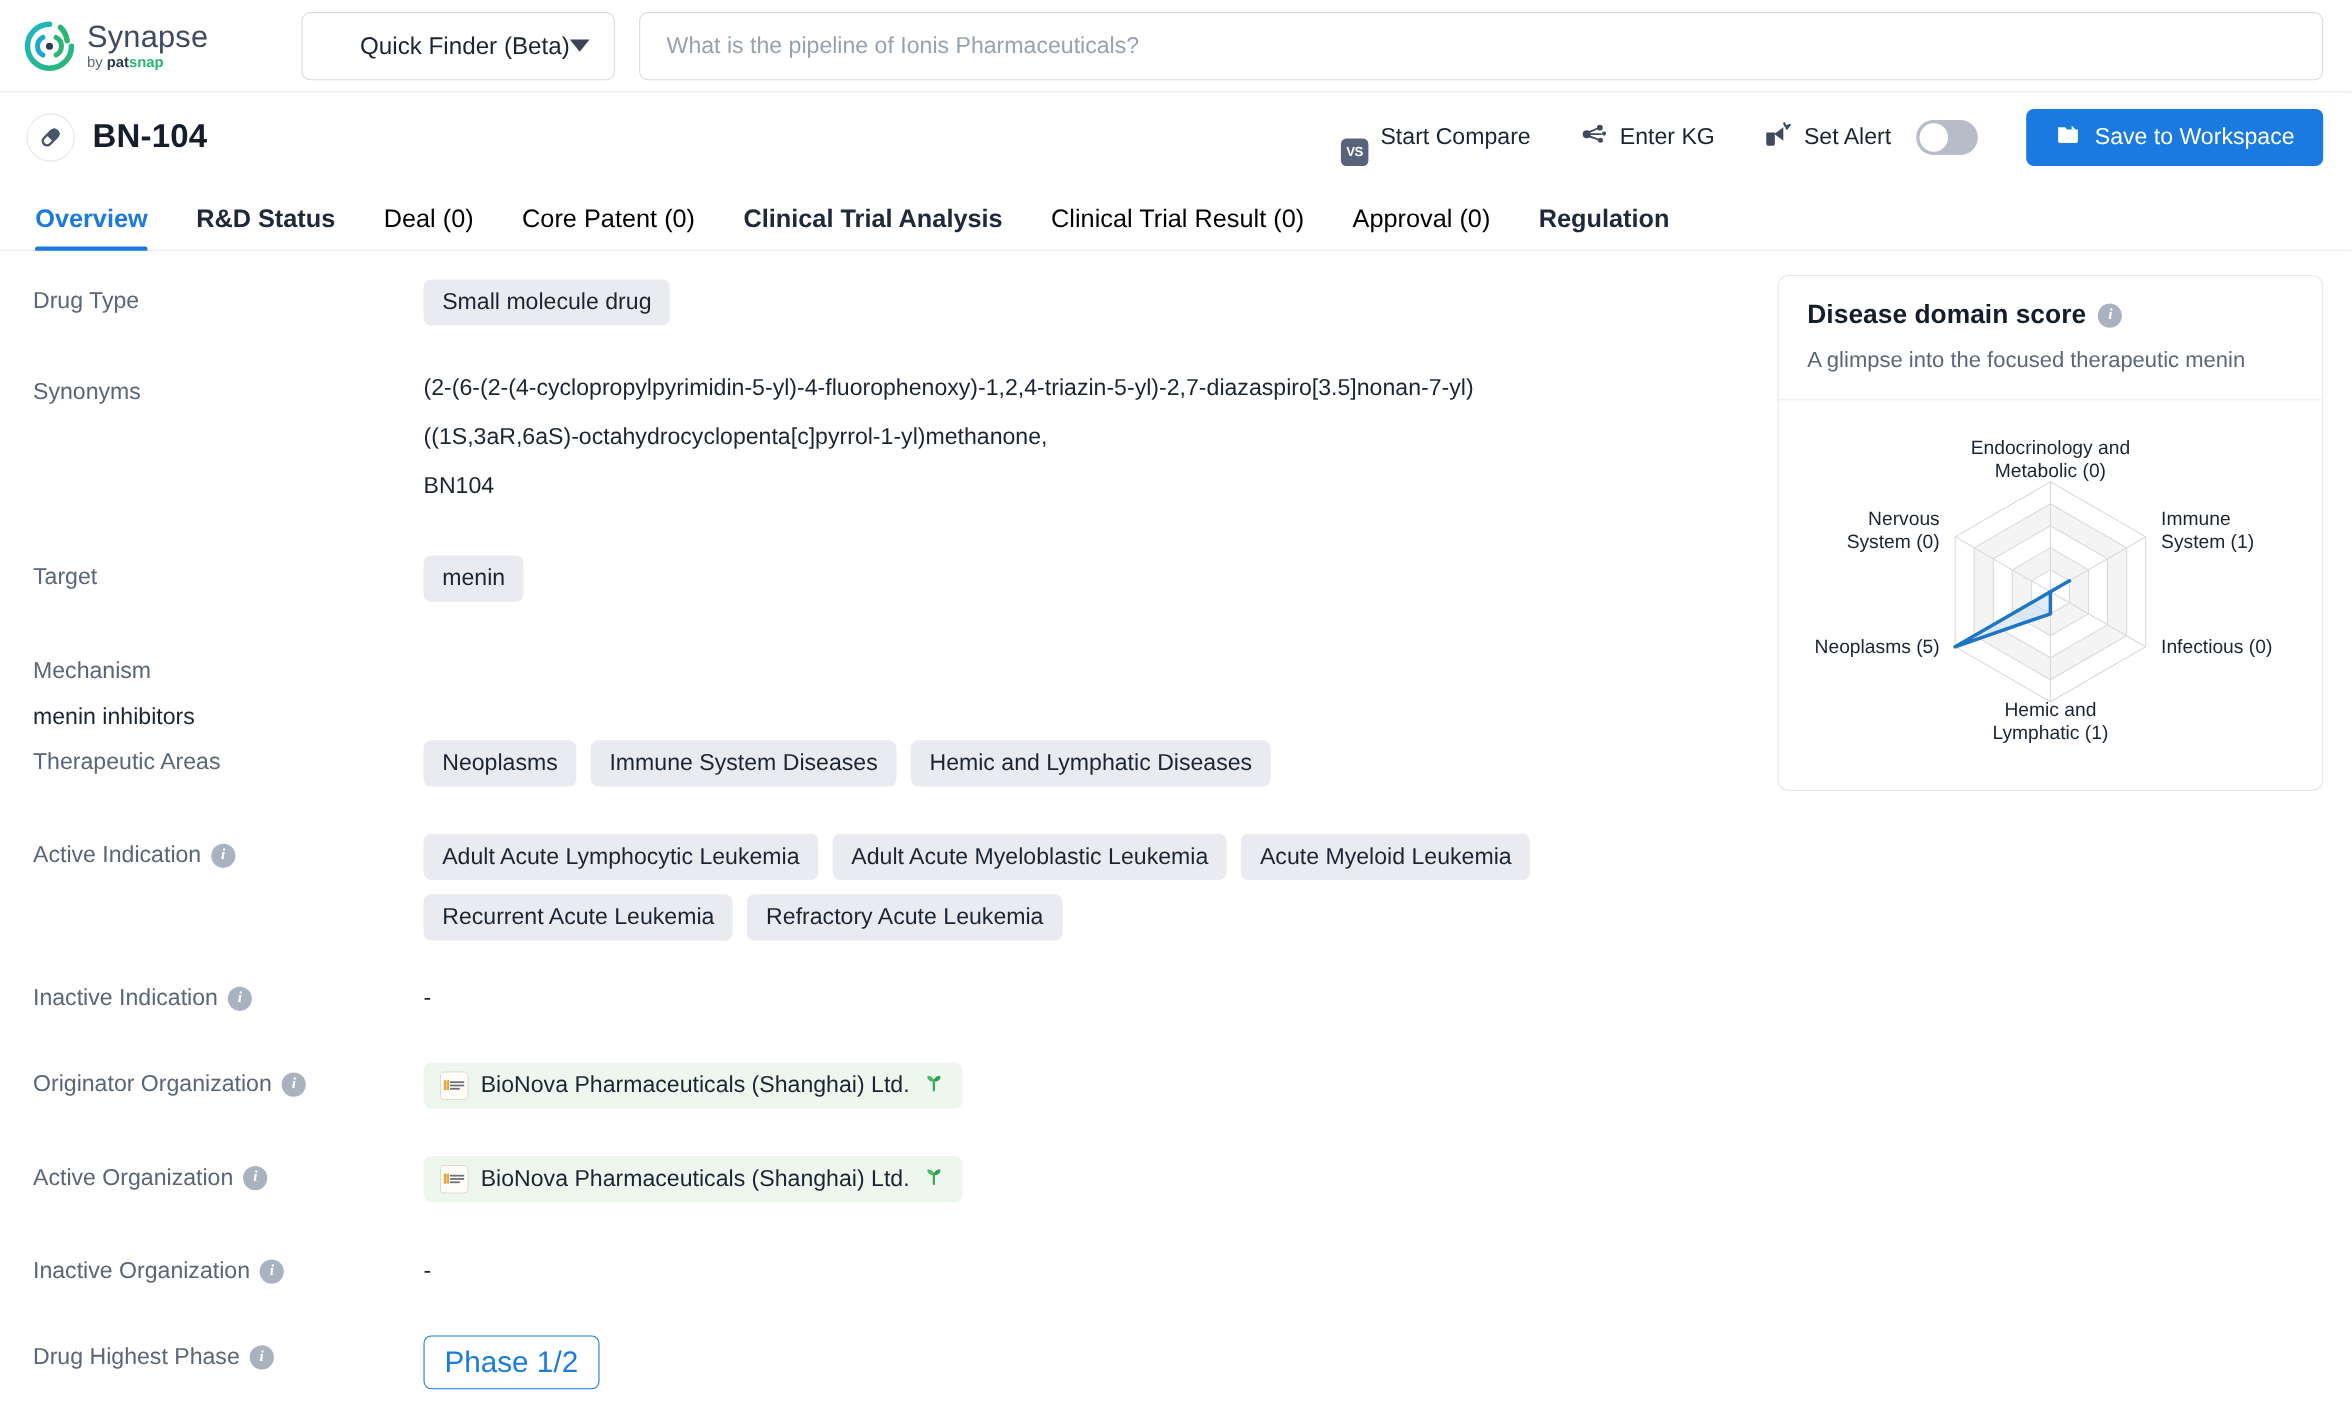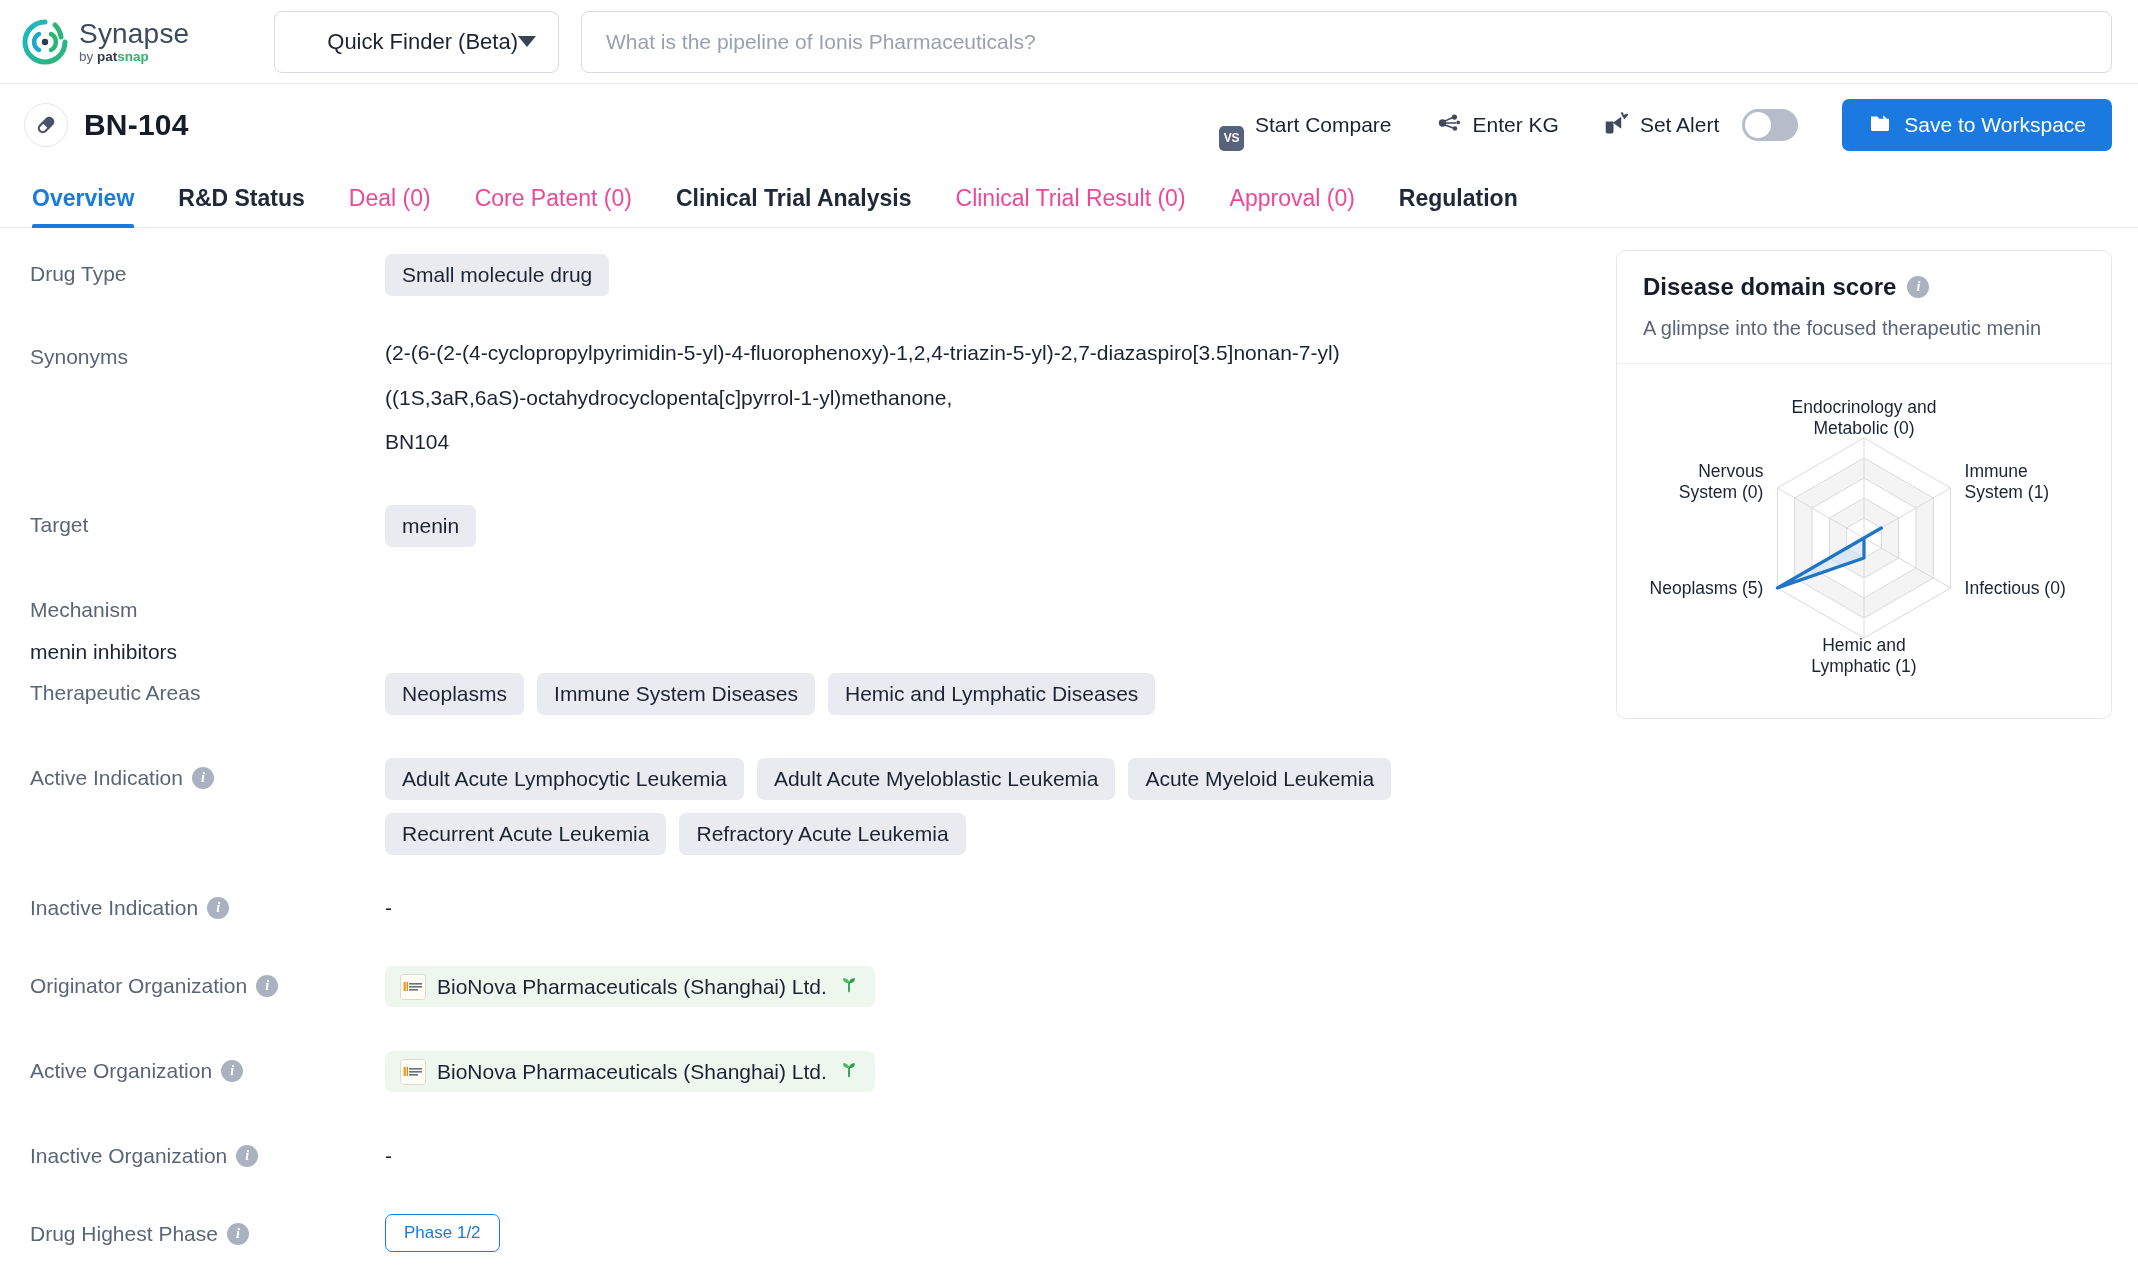--- a/index.html
+++ b/index.html
@@ -116,21 +116,21 @@
     font-size: 23px; font-weight: 700; color: #20293a;
     padding: 0 22px 15px 22px;
     cursor: pointer; white-space: nowrap; position: relative;
   }
   .tab:first-child { padding-left: 8px; }
   .tab.active { color: #1a7ae0; }
   .tab.active::after {
     content: ""; position: absolute; left: 8px; right: 22px; bottom: -1px;
     height: 4px; background: #1a7ae0; border-radius: 2px 2px 0 0;
   }
-  .tab.dim { color: #ec4899; font-weight: 400; margin-top: 24px; }
+  .tab.dim { color: #000000; font-weight: 400; margin-top: 24px; }
 
   
   .body-wrap { display: flex; padding: 0 26px 0 0; }
   .fields { flex: 1 1 auto; padding-top: 20px; padding-left: 30px; }
   .field-row { display: flex; align-items: flex-start; margin-bottom: 0; }
   .field-label {
     width: 355px; flex: none;
     font-size: 21px; color: #5a6579;
     display: flex; align-items: center; gap: 9px;
     padding-top: 14px;
@@ -155,21 +155,21 @@
     padding: 7px 15px;
   }
   .org-logo {
     width: 26px; height: 26px; border-radius: 4px;
     border: 1px solid #ddd9cf; background: #fffdf6;
     flex: none; display: block; overflow: hidden;
   }
   .sprout { flex: none; }
   .phase-badge {
     display: inline-block; border: 1px solid #1a7ae0; color: #1a7ae0;
-    border-radius: 7px; padding: 8px 18px; font-size: 17px;
+    border-radius: 7px; padding: 8px 18px; font-size: 27px;
     background: #fff; cursor: pointer;
   }
   .plain-text { font-size: 21px; color: #1b2433; line-height: 1.48; padding-top: 8px; }
   .syn-line { font-size: 21px; color: #1b2433; line-height: 1.55; margin-bottom: 12px; }
   .syn-line:last-child { margin-bottom: 0; }
   .dash { font-size: 21px; color: #1b2433; padding-top: 8px; }
 
   
   .row-drugtype { min-height: 83px; }
   .row-synonyms { min-height: 168px; }

